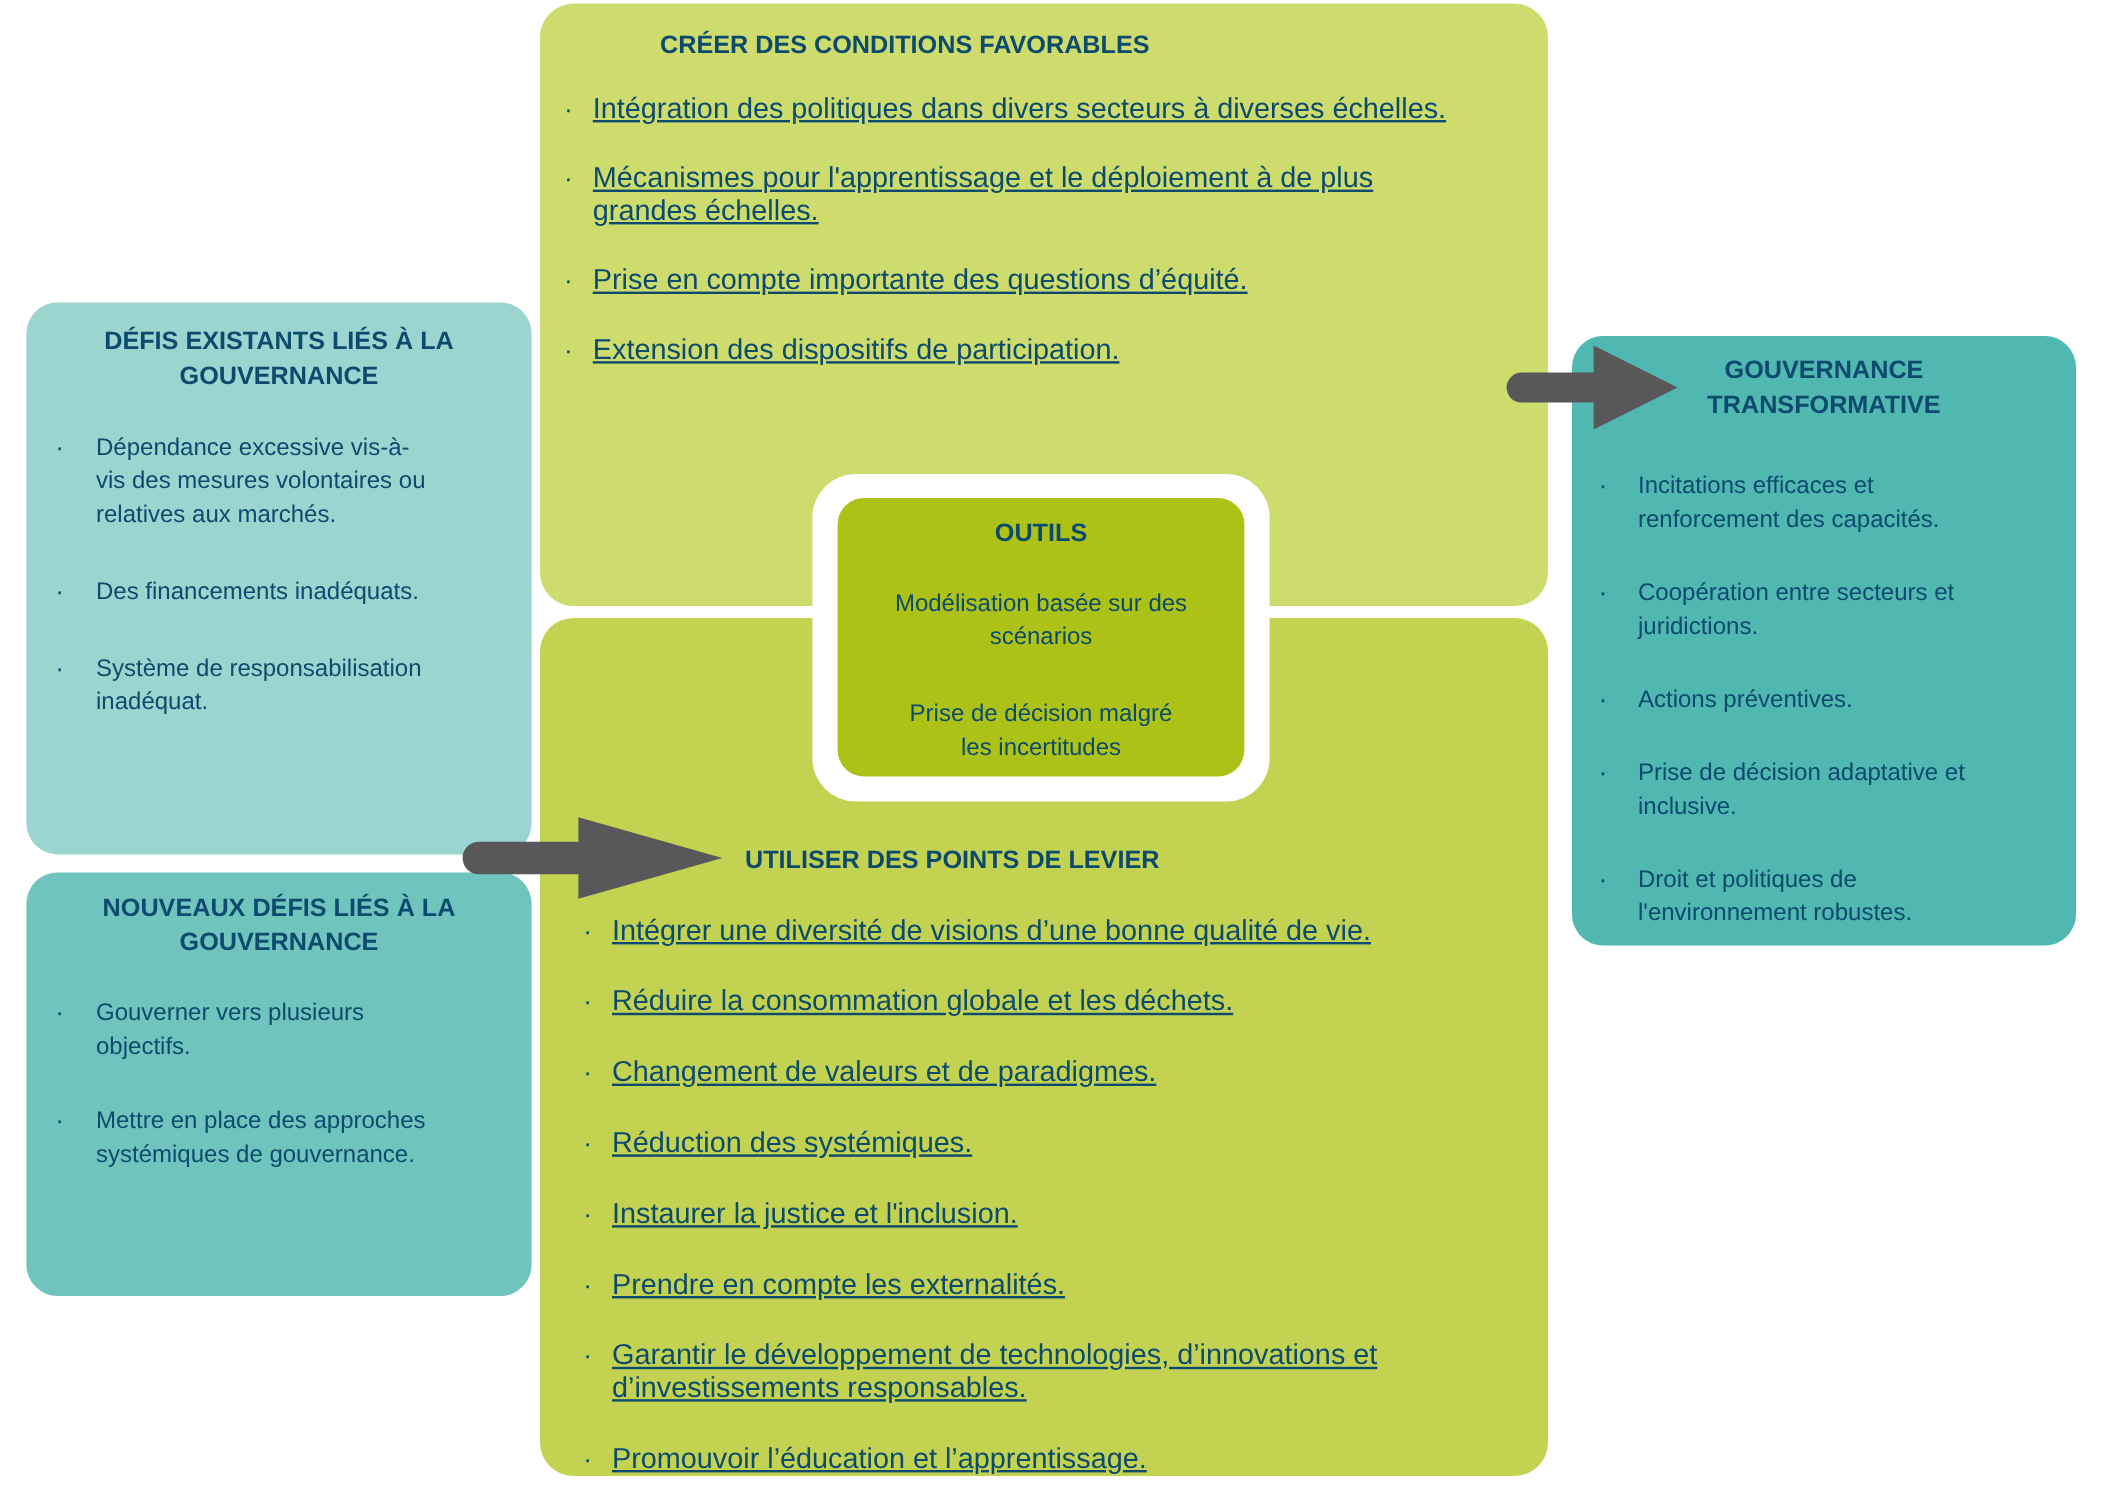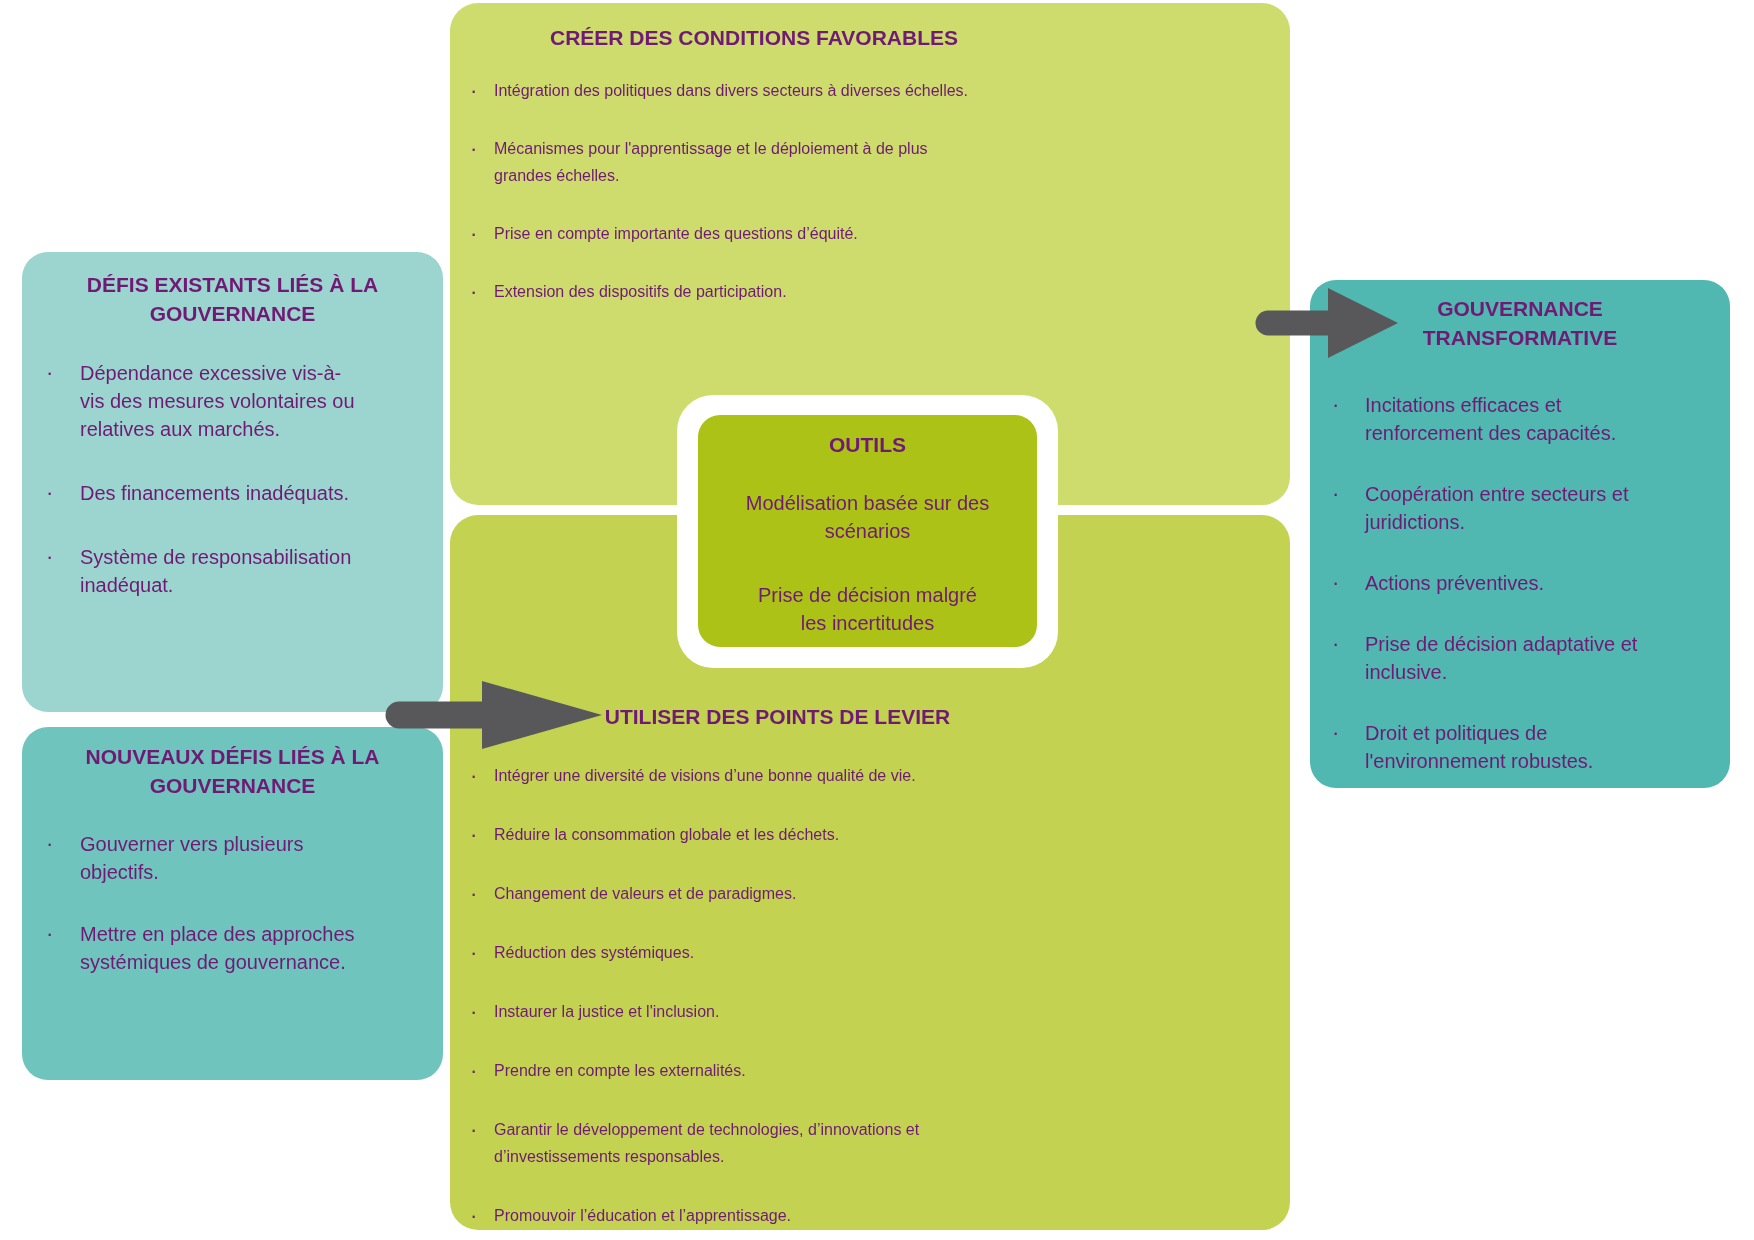--- a/index.html
+++ b/index.html
@@ -2,21 +2,21 @@
 <html><head>
 <meta charset="utf-8">
 <style>
   html, body { margin: 0; padding: 0; background: #ffffff; }
   #canvas {
     position: relative;
     width: 1754px;
     height: 1240px;
     background: #ffffff;
     font-family: "Liberation Sans", sans-serif;
-    color: #701a75;
+    color: #0c4a6e;
     overflow: hidden;
   }
   .box { position: absolute; box-sizing: border-box; }
 
   
   #box-enabling {
     left: 450px; top: 3px; width: 840px; height: 502px;
     background: #cddc6c; border-radius: 28px;
     padding-top: 20px;
   }
@@ -30,23 +30,24 @@
   #box-leverage .box-title { width: 655px; margin-bottom: 30px; }
 
   .box-title {
     font-size: 21px; font-weight: 700; line-height: 30px;
     text-align: center; white-space: pre-line;
     margin: 0 0 24px 0;
   }
   .center-list { list-style: none; margin: 0; padding: 0 24px 0 0; }
   .center-list li {
     position: relative; padding-left: 44px;
-    font-size: 16px; line-height: 27px;
+    font-size: 24px; line-height: 27px;
     white-space: pre-line;
     margin-bottom: 31px;
+    text-decoration: underline;
   }
   #box-leverage .center-list li { margin-bottom: 32px; }
   .center-list li::before {
     content: "\00B7";
     position: absolute; left: 20px; top: 0;
     font-size: 22px; line-height: 27px;
   }
 
   
   #tools-frame {
@@ -108,21 +109,21 @@
     <h2 class="box-title">CRÉER DES CONDITIONS FAVORABLES</h2>
     <ul class="center-list">
       <li>Intégration des politiques dans divers secteurs à diverses échelles.</li>
       <li>Mécanismes pour l'apprentissage et le déploiement à de plus
 grandes échelles.</li>
       <li>Prise en compte importante des questions d’équité.</li>
       <li>Extension des dispositifs de participation.</li>
     </ul>
   </section>
 
-  <section class="box" id="box-leverage" style="background-color: rgb(195, 211, 81);">
+  <section class="box" id="box-leverage" style="background-color: rgb(195, 211, 81); padding-left: 16px;">
     <h2 class="box-title">UTILISER DES POINTS DE LEVIER</h2>
     <ul class="center-list">
       <li>Intégrer une diversité de visions d’une bonne qualité de vie.</li>
       <li>Réduire la consommation globale et les déchets.</li>
       <li>Changement de valeurs et de paradigmes.</li>
       <li>Réduction des systémiques.</li>
       <li>Instaurer la justice et l'inclusion.</li>
       <li>Prendre en compte les externalités.</li>
       <li>Garantir le développement de technologies, d’innovations et
 d’investissements responsables.</li>

